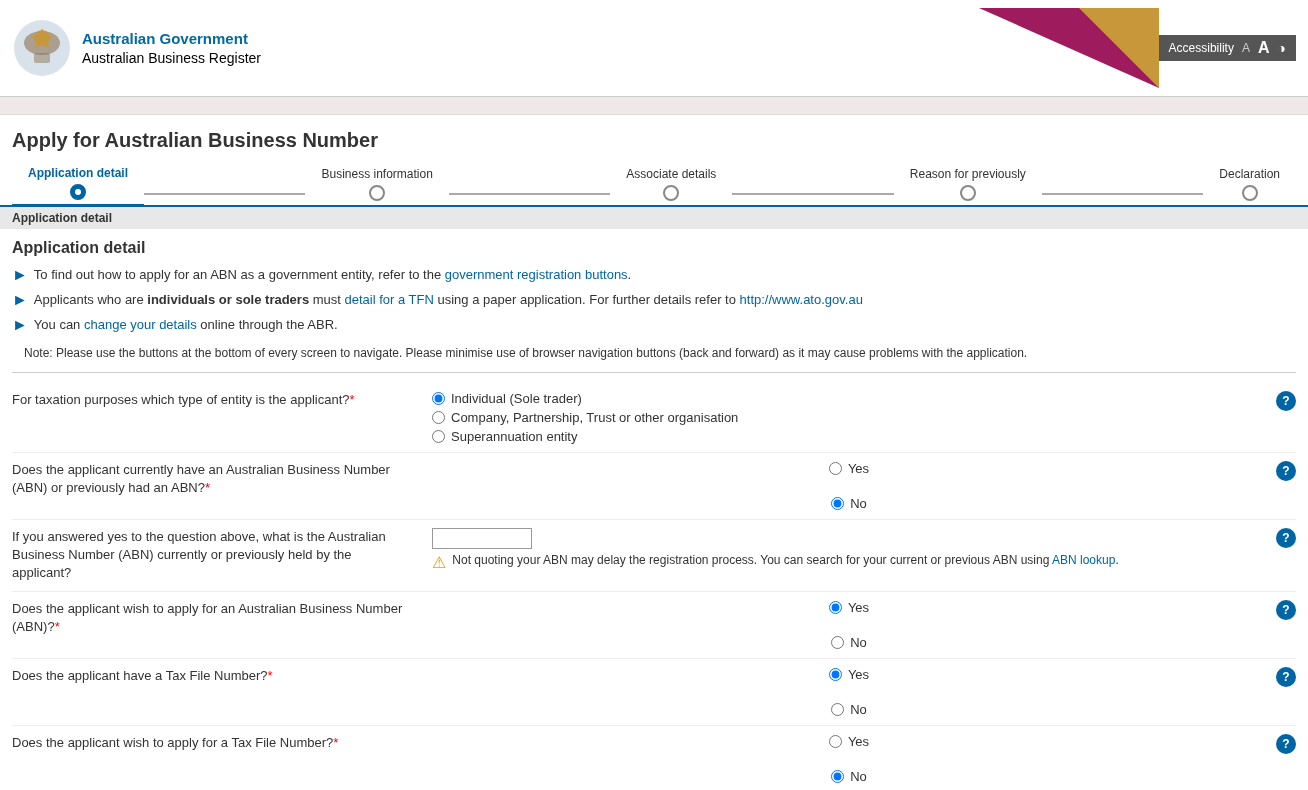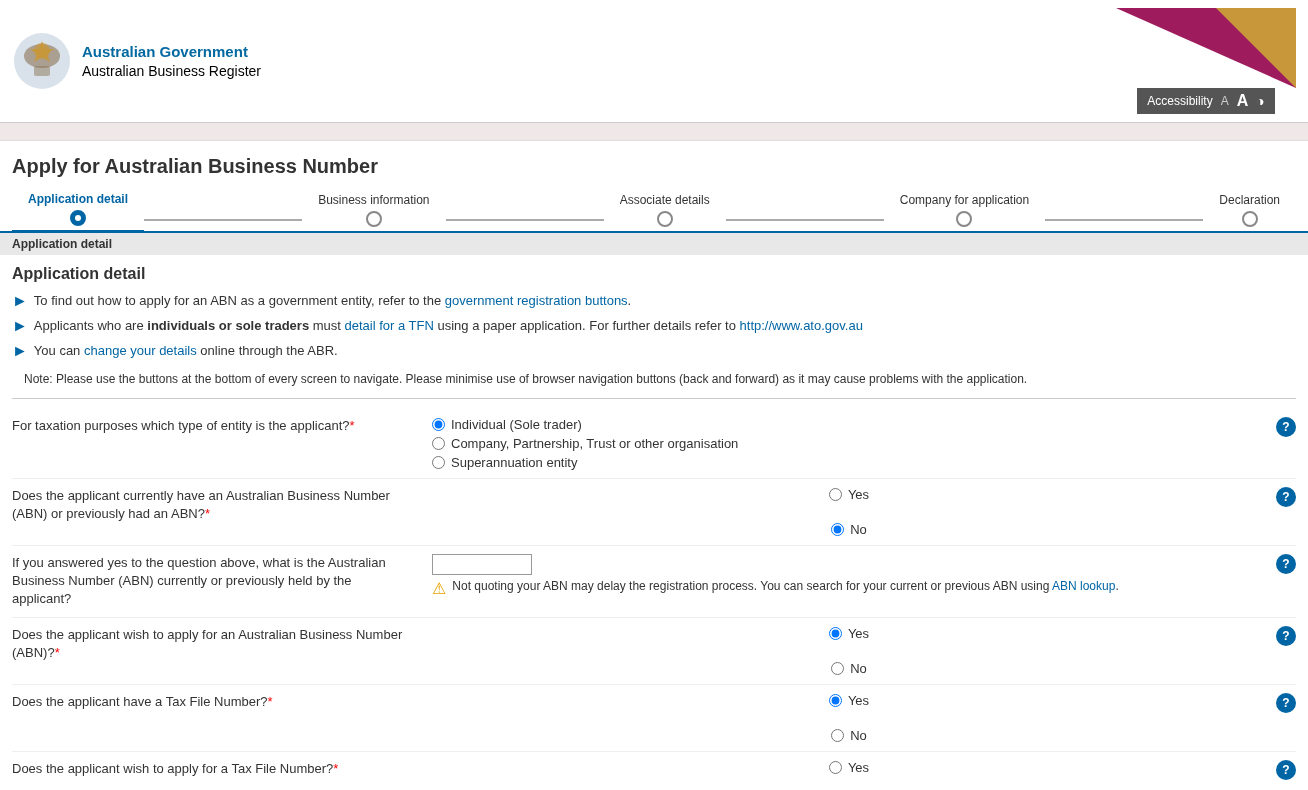--- a/index.html
+++ b/index.html
@@ -11,21 +11,21 @@
       align-items: center;
       justify-content: space-between;
       padding: 8px 12px;
       border-bottom: 1px solid #ccc;
       background: #fff;
     }
     #header-left { display: flex; align-items: center; gap: 10px; }
     #logo-text { line-height: 1.4; }
     #logo-text .gov { font-size: 15px; font-weight: bold; color: #0369a1; }
     #logo-text .abr { font-size: 14px; color: #000; }
-    #header-right { display: flex; align-items: center; gap: 0; flex-direction: column; }
+    #header-right { display: flex; align-items: center; gap: 0; }
     #triangle-container {
       position: relative;
       width: 180px;
       height: 80px;
       overflow: hidden;
     }
     .tri-pink {
       position: absolute;
       top: 0; right: 0;
       width: 0; height: 0;
@@ -303,21 +303,21 @@
     <div class="step-line"></div>
 
     <div class="step-item">
       <span class="step-label">Associate details</span>
       <div class="step-circle"></div>
     </div>
 
     <div class="step-line"></div>
 
     <div class="step-item">
-      <span class="step-label">Company for application</span>
+      <span class="step-label">Reason for previously</span>
       <div class="step-circle"></div>
     </div>
 
     <div class="step-line"></div>
 
     <div class="step-item">
       <span class="step-label">Declaration</span>
       <div class="step-circle"></div>
     </div>
 

